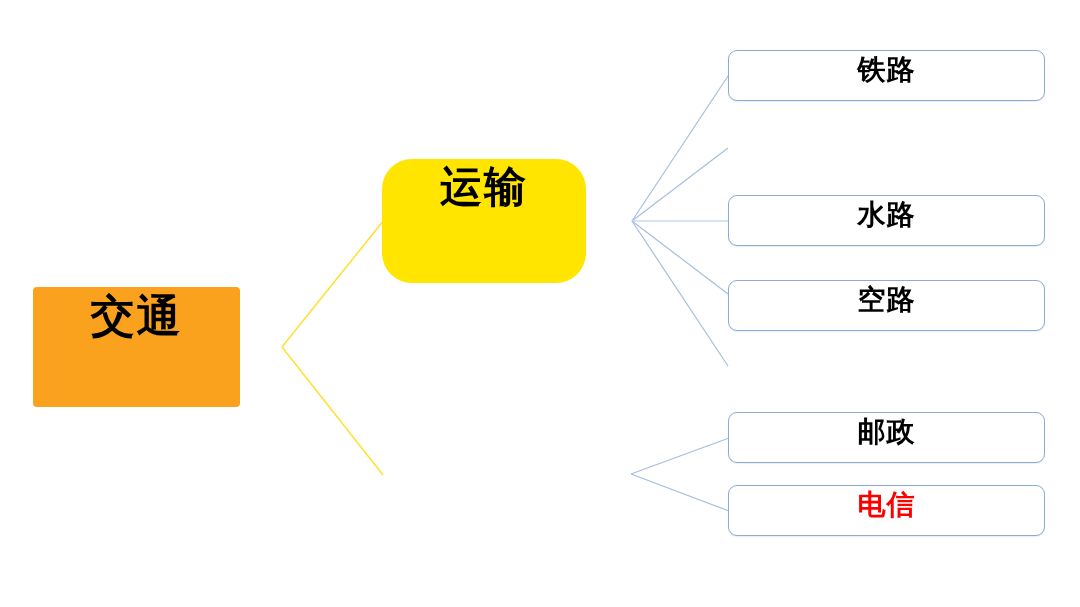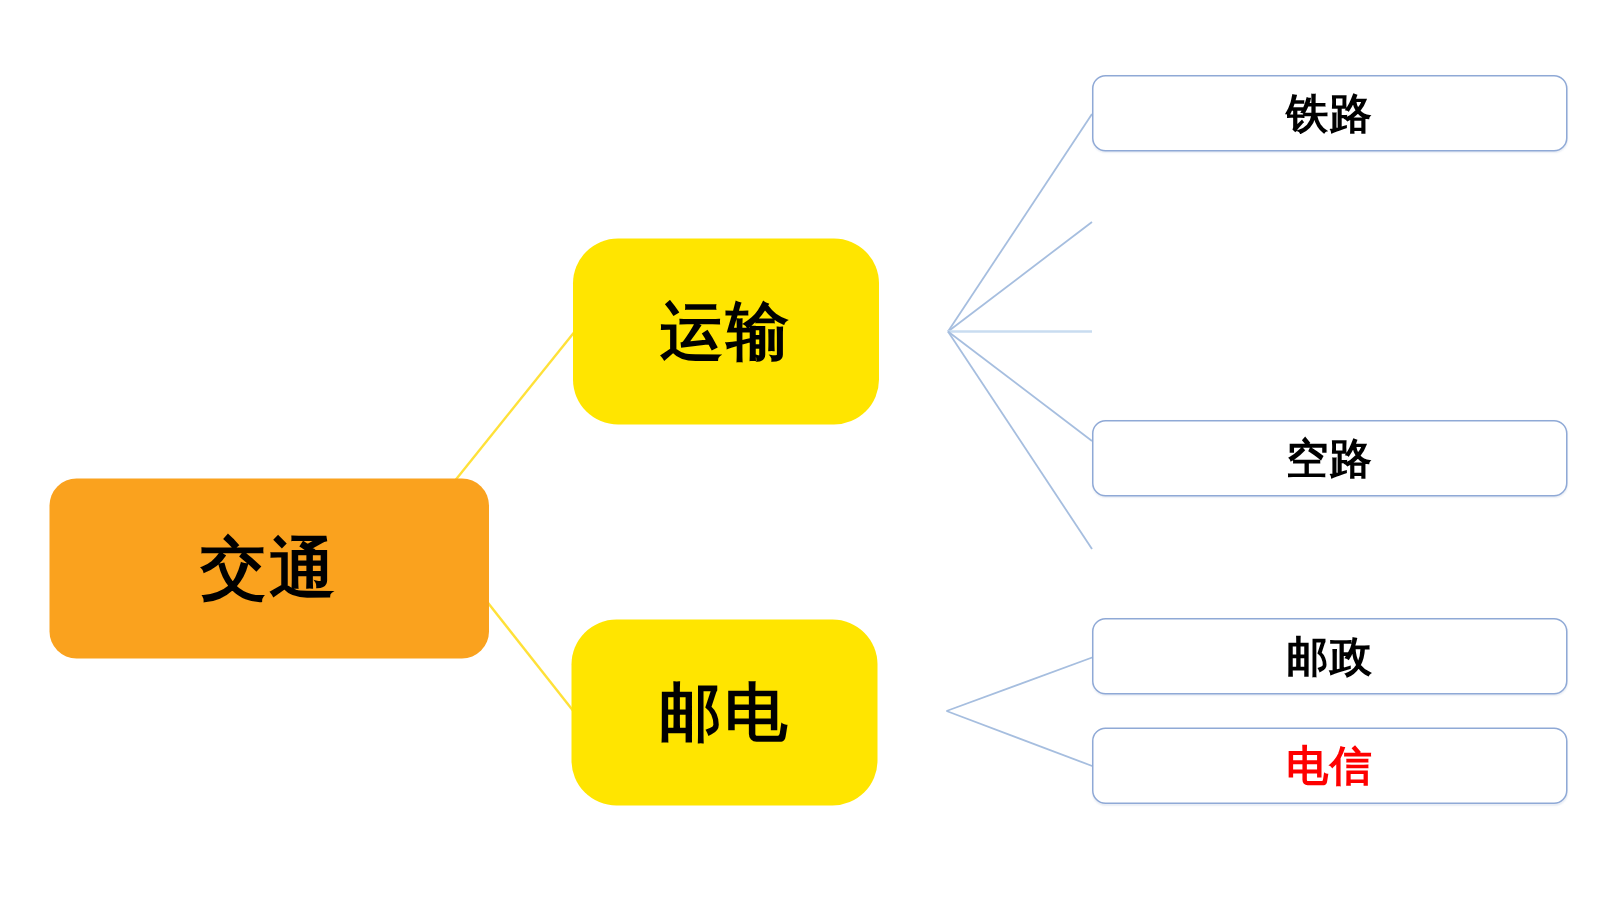--- a/index.html
+++ b/index.html
@@ -23,34 +23,33 @@
     overflow: hidden;
   }
   .edges {
     position: absolute;
     left: 0; top: 0;
     width: 1080px; height: 607px;
   }
   .node {
     position: absolute;
     display: flex;
-    align-items: center;
+    align-items: flex-start;
     justify-content: center;
     font-weight: bold;
     color: var(--text-black);
     cursor: default;
   }
   .node-root {
     left: 33px; top: 287px;
-    width: 293px; height: 120px;
+    width: 207px; height: 120px;
     background: var(--root-fill);
-    border-radius: 18px;
+    border-radius: 4px;
     font-size: 44px;
     letter-spacing: 2px;
-    margin-top: 32px;
   }
   .node-branch {
     width: 204px; height: 124px;
     background: var(--branch-fill);
     border-radius: 30px;
     font-size: 42px;
     letter-spacing: 2px;
   }
   .node-branch-0 { left: 382px; top: 159px; }
   .node-branch-1 { left: 381px; top: 413px; }
@@ -96,26 +95,26 @@
     <line class="edge-blue" x1="631" y1="474" x2="729" y2="511"></line>
   </svg>
 
   <div class="node node-root">
     <span>交通</span>
   </div>
 
   <div class="node node-branch node-branch-0">
     <span>运输</span>
   </div>
-  <div class="node node-branch node-branch-1">
-    <span>邮电</span>
-  </div>
 
   <div class="node node-leaf leaf-0">
     <span>铁路</span>
+  </div>
+  <div class="node node-leaf leaf-2">
+    <span>水路</span>
   </div>
   <div class="node node-leaf leaf-3">
     <span>空路</span>
   </div>
 
   <div class="node node-leaf leaf-5">
     <span>邮政</span>
   </div>
   <div class="node node-leaf leaf-6 leaf-highlight">
     <span>电信</span>

